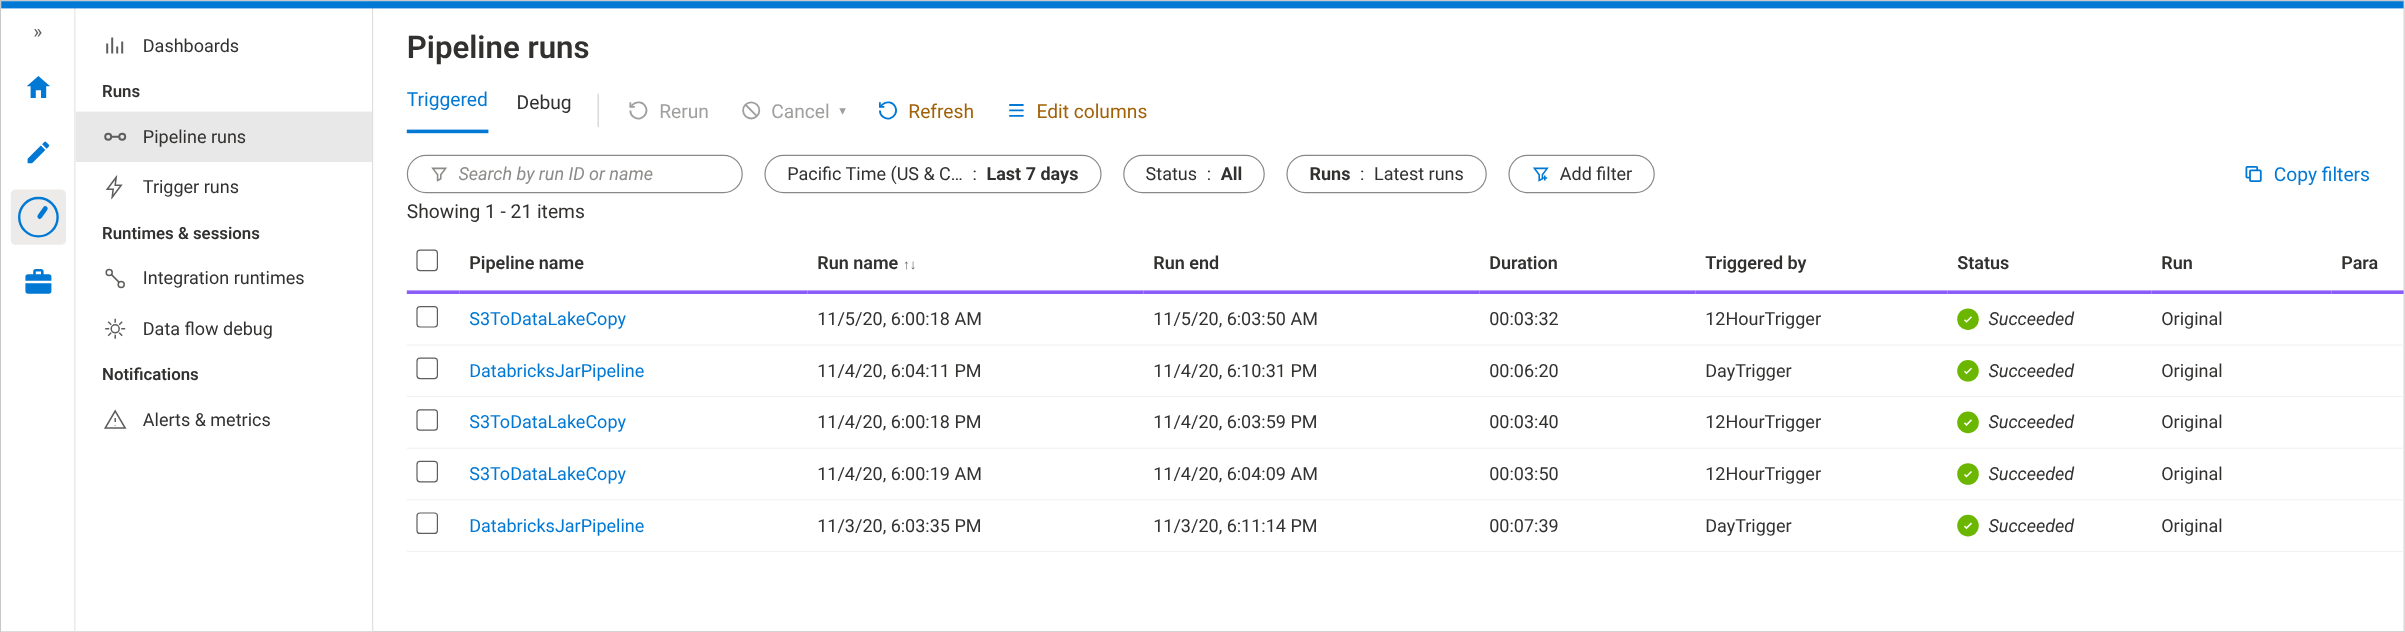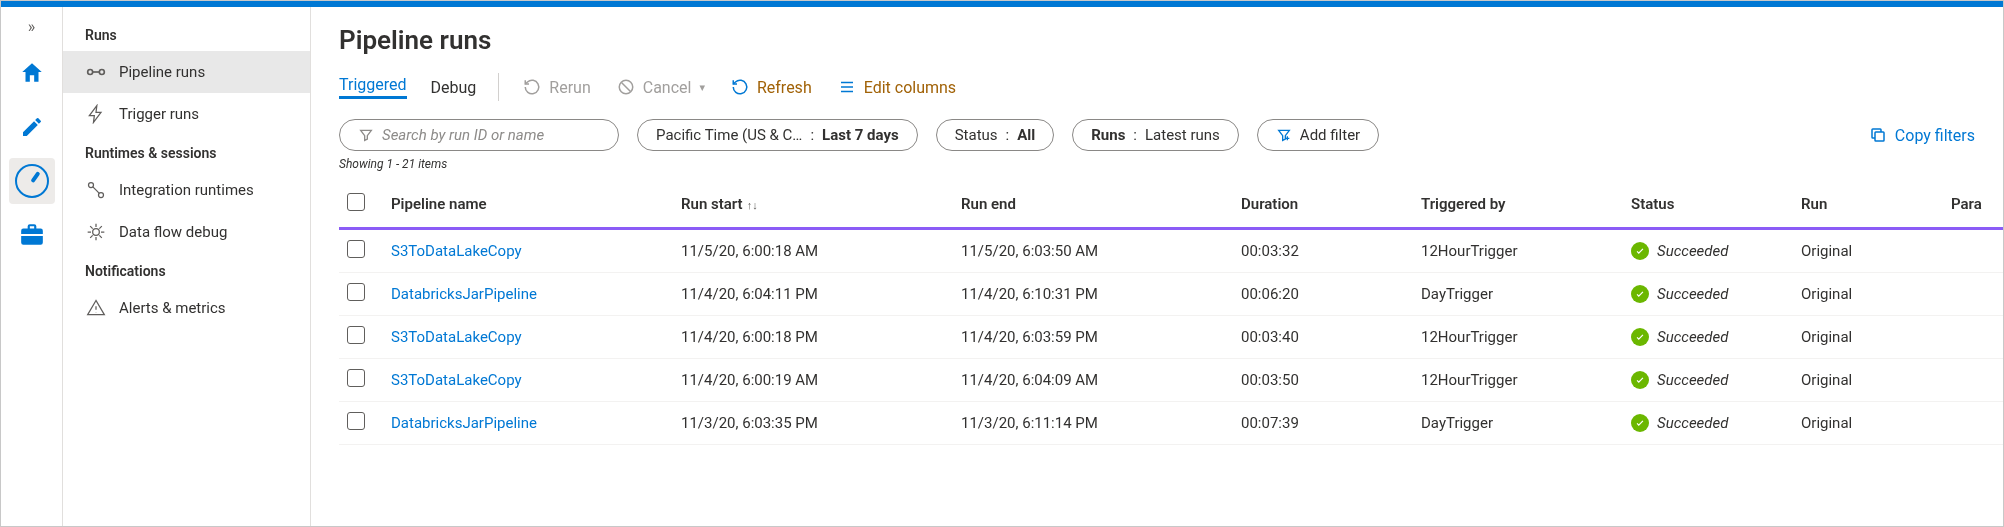--- a/index.html
+++ b/index.html
@@ -27,21 +27,21 @@
   .sidenav .item { display:flex; align-items:center; gap:12px; padding:10px 22px; cursor:pointer; font-size:15px; color:#323130;}
   .sidenav .item.selected { background:#e8e8e8; }
   .sidenav .glyph { width:22px; height:22px; display:flex; align-items:center; justify-content:center; color:#605e5c;}
   .sidenav svg { stroke:#605e5c; fill:none; }
   
   .main { flex:1; padding:20px 28px 0 28px; position:relative; overflow:hidden;}
   h1.page-title { font-size:26px; font-weight:600; margin:4px 0 18px; }
   
   .toolbar { display:flex; align-items:center; gap:0; border-bottom:0; margin-bottom:18px;}
   .tabs { display:flex; gap:24px; align-items:flex-end; }
-  .tab { font-size:16px; padding-bottom:2px; cursor:pointer; color:#323130;}
+  .tab { font-size:16px; padding-bottom:16px; cursor:pointer; color:#323130;}
   .tab.active { color:#0078d4; border-bottom:3px solid #0078d4; font-weight:400;}
   .vdiv { width:1px; height:28px; background:#d2d0ce; margin:0 22px;}
   .tbtn { display:flex; align-items:center; gap:8px; font-size:16px; color:#a16207; cursor:pointer; padding:4px 2px;}
   .tbtn.disabled { color:#a19f9d; cursor:default;}
   .tbtn .chev { font-size:11px;}
   .tbtn + .tbtn { margin-left:22px; }
   .toggle { display:flex; border:1px solid #0078d4; border-radius:18px; overflow:hidden; margin-left:30px;}
   .toggle .topt { padding:6px 22px; font-size:15px; cursor:pointer; background:#fff; color:#0078d4;}
   .toggle .topt.active { background:#0078d4; color:#fff;}
   
@@ -49,21 +49,21 @@
   .pill { display:flex; align-items:center; gap:8px; border:1px solid #8a8886; border-radius:18px; padding:6px 18px; font-size:15px; background:#fff; cursor:pointer; white-space:nowrap;}
   .pill .lbl { color:#323130;}
   .pill .val { color:#323130;}
   .pill .bold { font-weight:700;}
   .search-pill { width:280px; color:#8d8b89; font-style:italic;}
   .search-pill svg{ flex-shrink:0;}
   .addfilter .aficon{ color:#0078d4; }
   .copy { display:flex; align-items:center; gap:8px; color:#0078d4; cursor:pointer; font-size:16px;}
   .spacer { flex:1; }
   
-  .count { font-size:12px; margin:6px 0 10px;font-style:italic;}
+  .count { font-size:16px; margin:6px 0 10px;}
   
   table.runs { width:100%; border-collapse:collapse; table-layout:fixed;}
   table.runs th { text-align:left; font-weight:600; font-size:15px; padding:12px 8px; border-bottom:3px solid #8b5cf6; color:#323130; white-space:nowrap;}
   table.runs td { padding:10px 8px; font-size:15px; border-bottom:1px solid #f3f2f1; white-space:nowrap;}
   .chk { width:18px; height:18px; border:1.5px solid #605e5c; border-radius:3px; display:inline-block; background:#fff;}
   .link { color:#0078d4; cursor:pointer;}
   .status { display:flex; align-items:flex-end; gap:8px;font-style:italic;}
   .status .dot { width:18px; height:18px; border-radius:50%; background:#6bb700; display:flex; align-items:center; justify-content:center;}
   .status .dot svg { stroke:#fff; stroke-width:3; fill:none;}
   th .sort { font-size:11px; color:#605e5c; margin-left:4px; vertical-align:middle;}
@@ -92,20 +92,28 @@
       <span class="gauge-wrap"></span>
     </div>
     <div class="rail-icon">
       <svg class="toolbox-svg" width="26" height="26" viewBox="0 0 24 24">
           <path d="M20 6h-4V4a2 2 0 0 0-2-2h-4a2 2 0 0 0-2 2v2H4a2 2 0 0 0-2 2v3h20V8a2 2 0 0 0-2-2zM10 4h4v2h-4V4zM2 13v6a2 2 0 0 0 2 2h16a2 2 0 0 0 2-2v-6H2z"></path>
         </svg>
     </div>
   </div>
 
   <nav class="sidenav">
+    <div class="item">
+      <span class="glyph">
+        <svg width="20" height="20" viewBox="0 0 24 24">
+            <path d="M4 20V10M9 20V4M14 20v-7M19 20V8" stroke-width="2"></path>
+          </svg>
+      </span>
+      <span>Dashboards</span>
+    </div>
 
     <div class="group-head">Runs</div>
     <div class="item selected">
       <span class="glyph">
         <svg width="20" height="20" viewBox="0 0 24 24">
             <circle cx="5" cy="12" r="3" stroke-width="2"></circle>
             <circle cx="19" cy="12" r="3" stroke-width="2"></circle>
             <path d="M8 12h8" stroke-width="2"></path>
           </svg>
       </span>
@@ -244,21 +252,21 @@
         <col class="col-dur">
           <col class="col-trig">
           <col class="col-stat">
           <col class="col-run">
           <col class="col-par">
       </colgroup>
       <thead>
         <tr>
           <th><span class="chk"></span></th>
           <th>Pipeline name</th>
-          <th><span>Run start</span><span class="sort">↑↓</span></th>
+          <th><span>Run name</span><span class="sort">↑↓</span></th>
           <th>Run end</th>
           <th>Duration</th>
           <th>Triggered by</th>
           <th>Status</th>
           <th>Run</th>
           <th>Para</th>
         </tr>
       </thead>
       <tbody id="runs-body">
           <tr>

